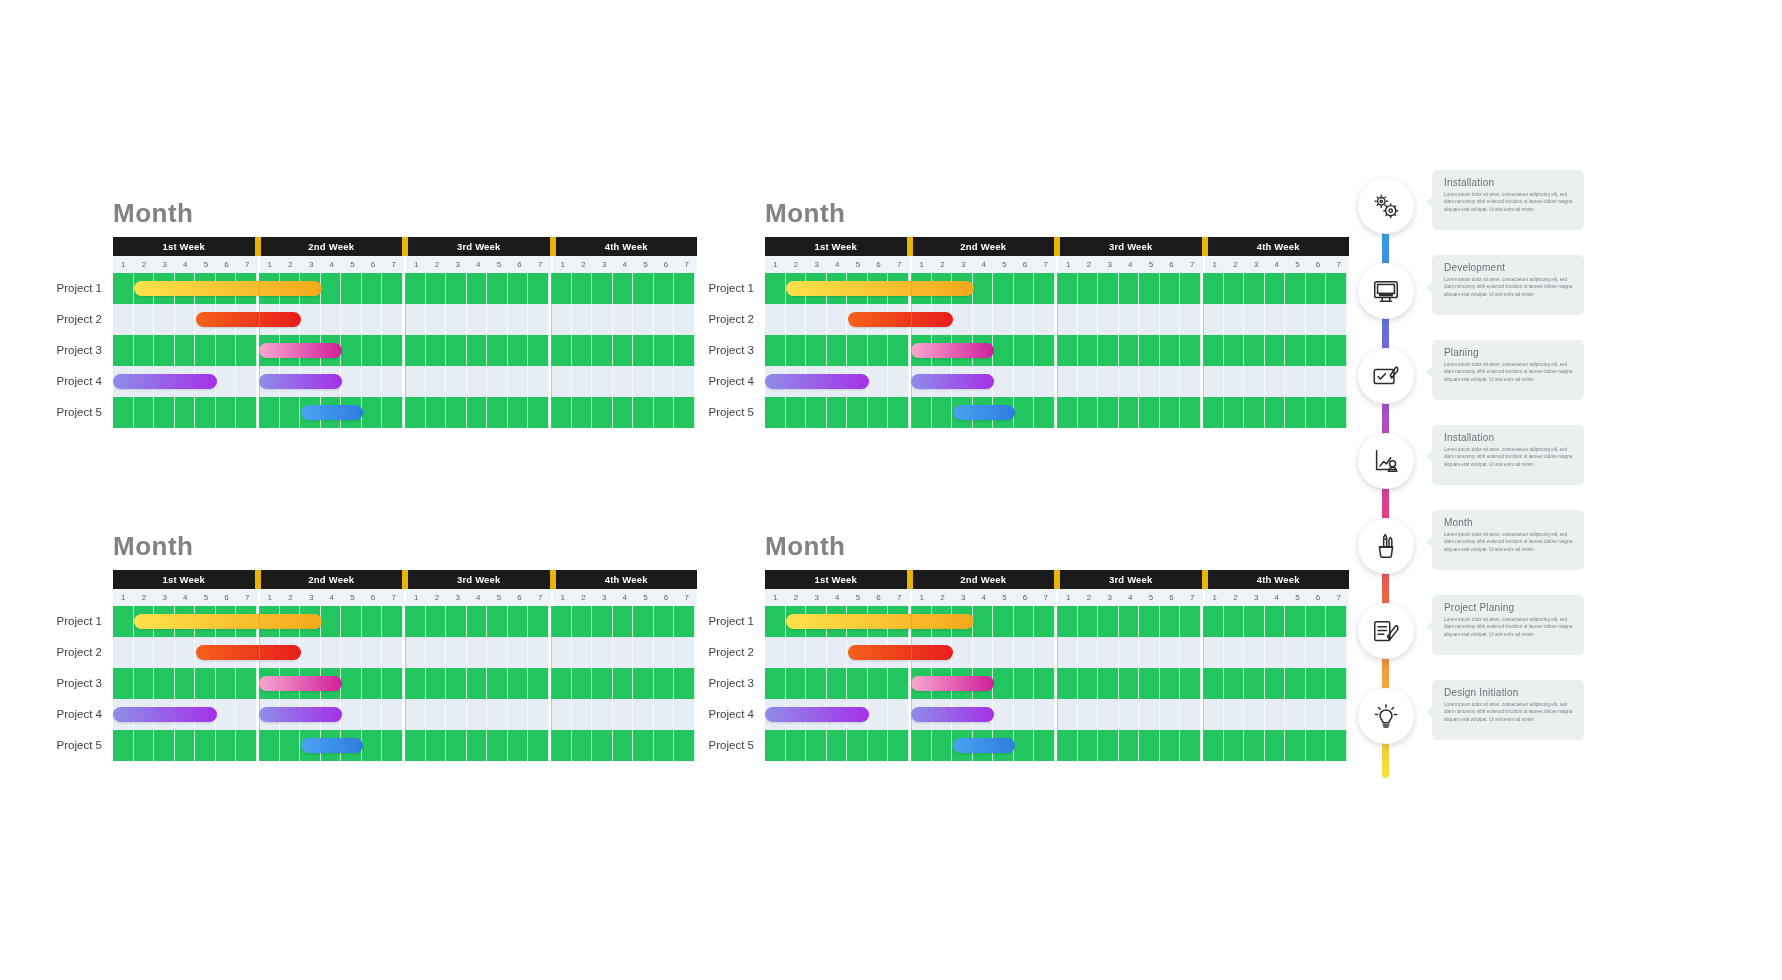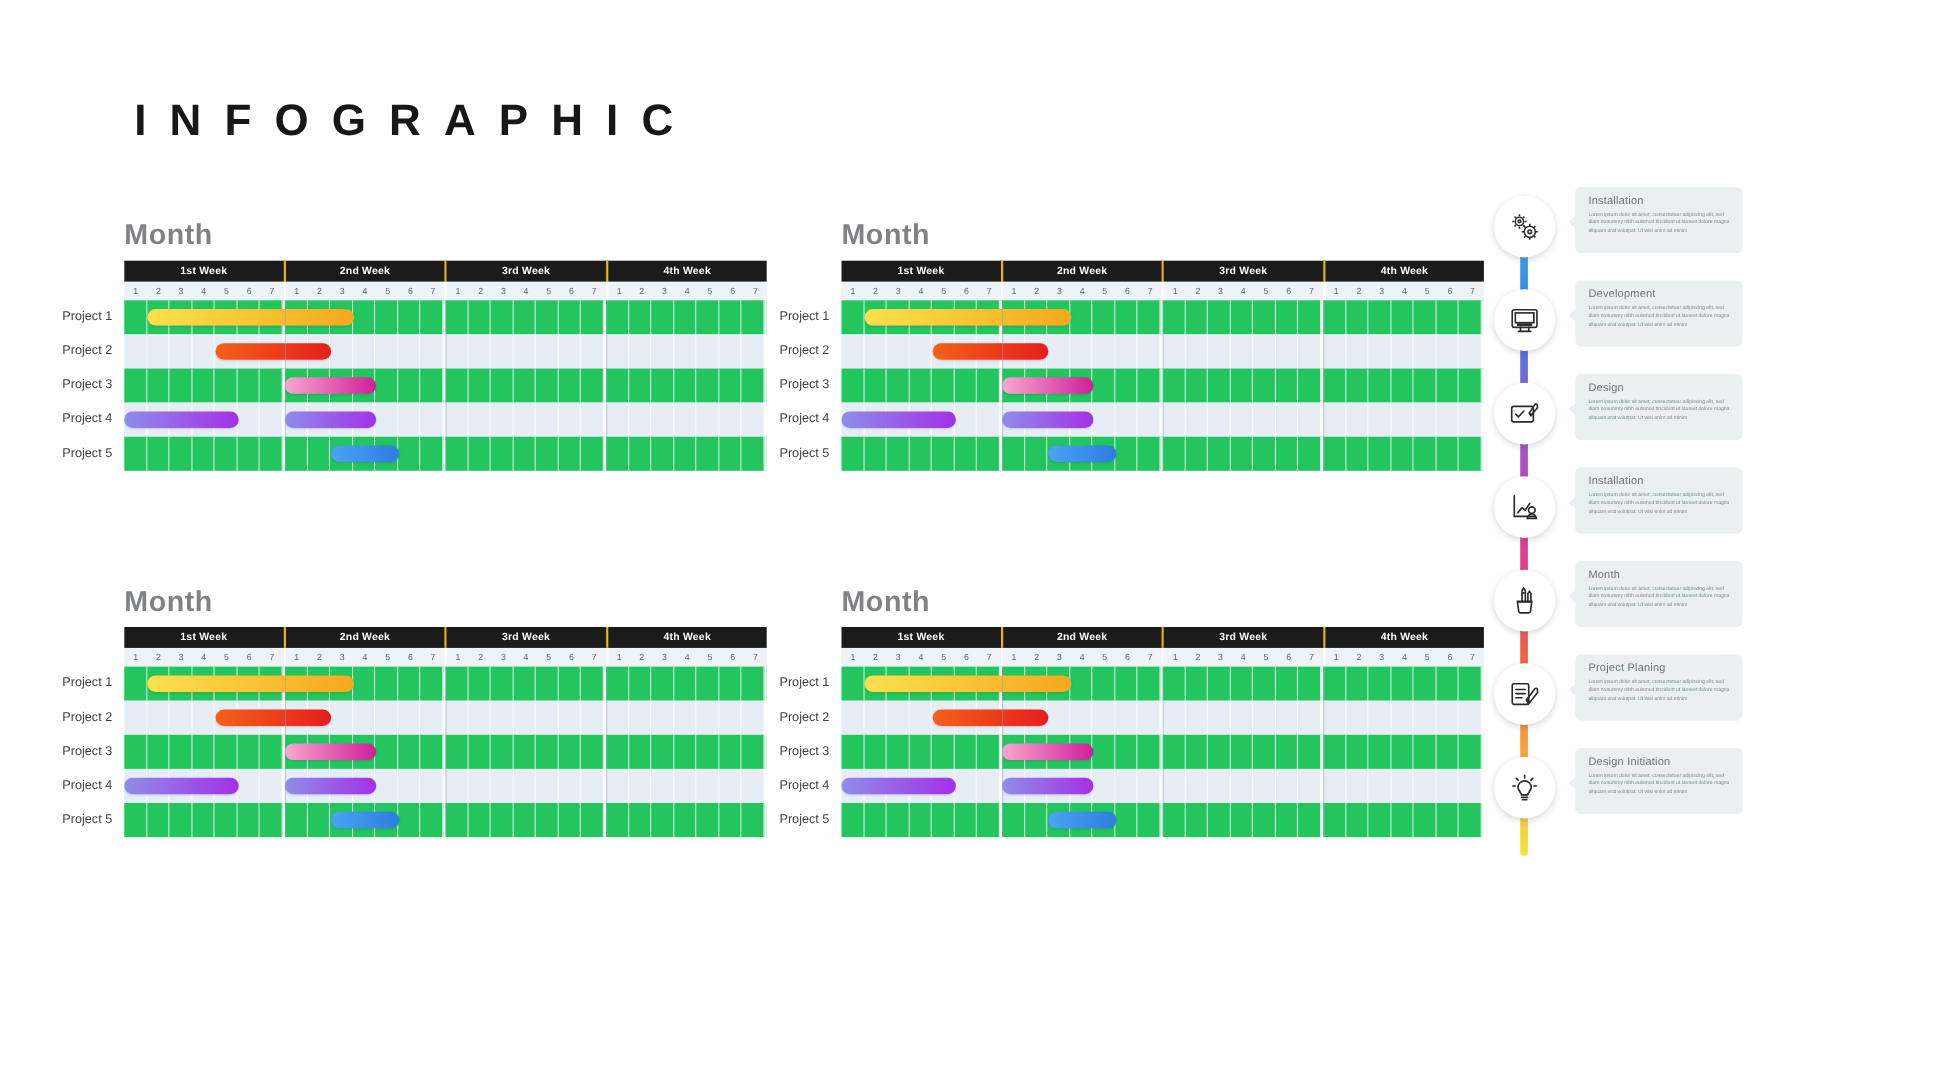--- a/index.html
+++ b/index.html
@@ -26,21 +26,21 @@
     letter-spacing: .5px; margin-bottom: 8px;
     font-family: "Liberation Sans", sans-serif;
   }
   .grid-wrap { position: relative; }
 
   .week-head { display: flex; height: 19px; }
   .week-cell {
     flex: 1 1 0; background: #1b1b1b; color: #ffffff;
     font-size: 9.5px; font-weight: 700; letter-spacing: .2px;
     display: flex; align-items: center; justify-content: center;
-    border-right: 2px solid #eab308;
+    border-right: 6px solid #eab308;
   }
   .week-cell:last-child { border-right: none; }
 
   .day-head { display: flex; height: 17px; background: #eef3f8; }
   .day-group { flex: 1 1 0; display: flex; border-right: 2px solid #ffffff; }
   .day-group:last-child { border-right: none; }
   .day-cell {
     flex: 1 1 0; font-size: 8px; color: #5d666f;
     display: flex; align-items: center; justify-content: center;
     font-family: "Liberation Sans", sans-serif;
@@ -111,21 +111,20 @@
     font-size: 4.6px; line-height: 1.62; color: #7d848a;
     font-family: "Liberation Sans", sans-serif;
   }
   .tl-icon svg { display: block; }
 </style>
 </head>
 <body>
 
 <div id="stage">
 
-  <div class="title">INFOGRAPHIC</div>
 
   <div class="gantt" id="panel-top-left" style="left:113px; top:198px;">
       <div class="gantt-title">Month</div>
       <div class="grid-wrap" style="width: 584px;">
         <div class="week-head">
           <div class="week-cell">1st Week</div>
           <div class="week-cell">2nd Week</div>
           <div class="week-cell">3rd Week</div>
           <div class="week-cell">4th Week</div>
         </div>
@@ -1182,21 +1181,21 @@
           <span class="tl-icon">
             <svg width="30" height="30" viewBox="0 0 32 32" fill="none" stroke="#2b2b2b" stroke-width="1.6">
               <rect x="3.5" y="9" width="21" height="15" rx="2"></rect>
               <path d="M7.5 16.5l2.6 2.6 5.2-5.6" stroke-linecap="round" stroke-linejoin="round"></path>
               <path d="M20.5 15.5l5.5-8.3c.7-1 2.2-.6 2.3.6l.2 2.6-6.4 7.4z"></path>
               <path d="M20.5 15.5l1.6 2.3 1.6-1.5"></path>
             </svg>
           </span>
         </div>
         <div class="tl-card">
-          <div class="tl-head">Design</div>
+          <div class="tl-head">Planing</div>
           <div class="tl-body">Lorem ipsum dolor sit amet, consectetuer adipiscing elit, sed diam nonummy nibh euismod tincidunt ut laoreet dolore magna aliquam erat volutpat. Ut wisi enim ad minim</div>
         </div>
       </div>
       <div class="tl-item" style="top: 255px;">
         <div class="tl-badge">
           <span class="tl-icon">
             <svg width="30" height="30" viewBox="0 0 32 32" fill="none" stroke="#2b2b2b" stroke-width="1.6">
               <path d="M6 5v20h20" stroke-linecap="round"></path>
               <path d="M9.5 21.5l4-5 3 2.5 4.5-6.5" stroke-linecap="round" stroke-linejoin="round"></path>
               <circle cx="23" cy="19" r="3.2"></circle>

